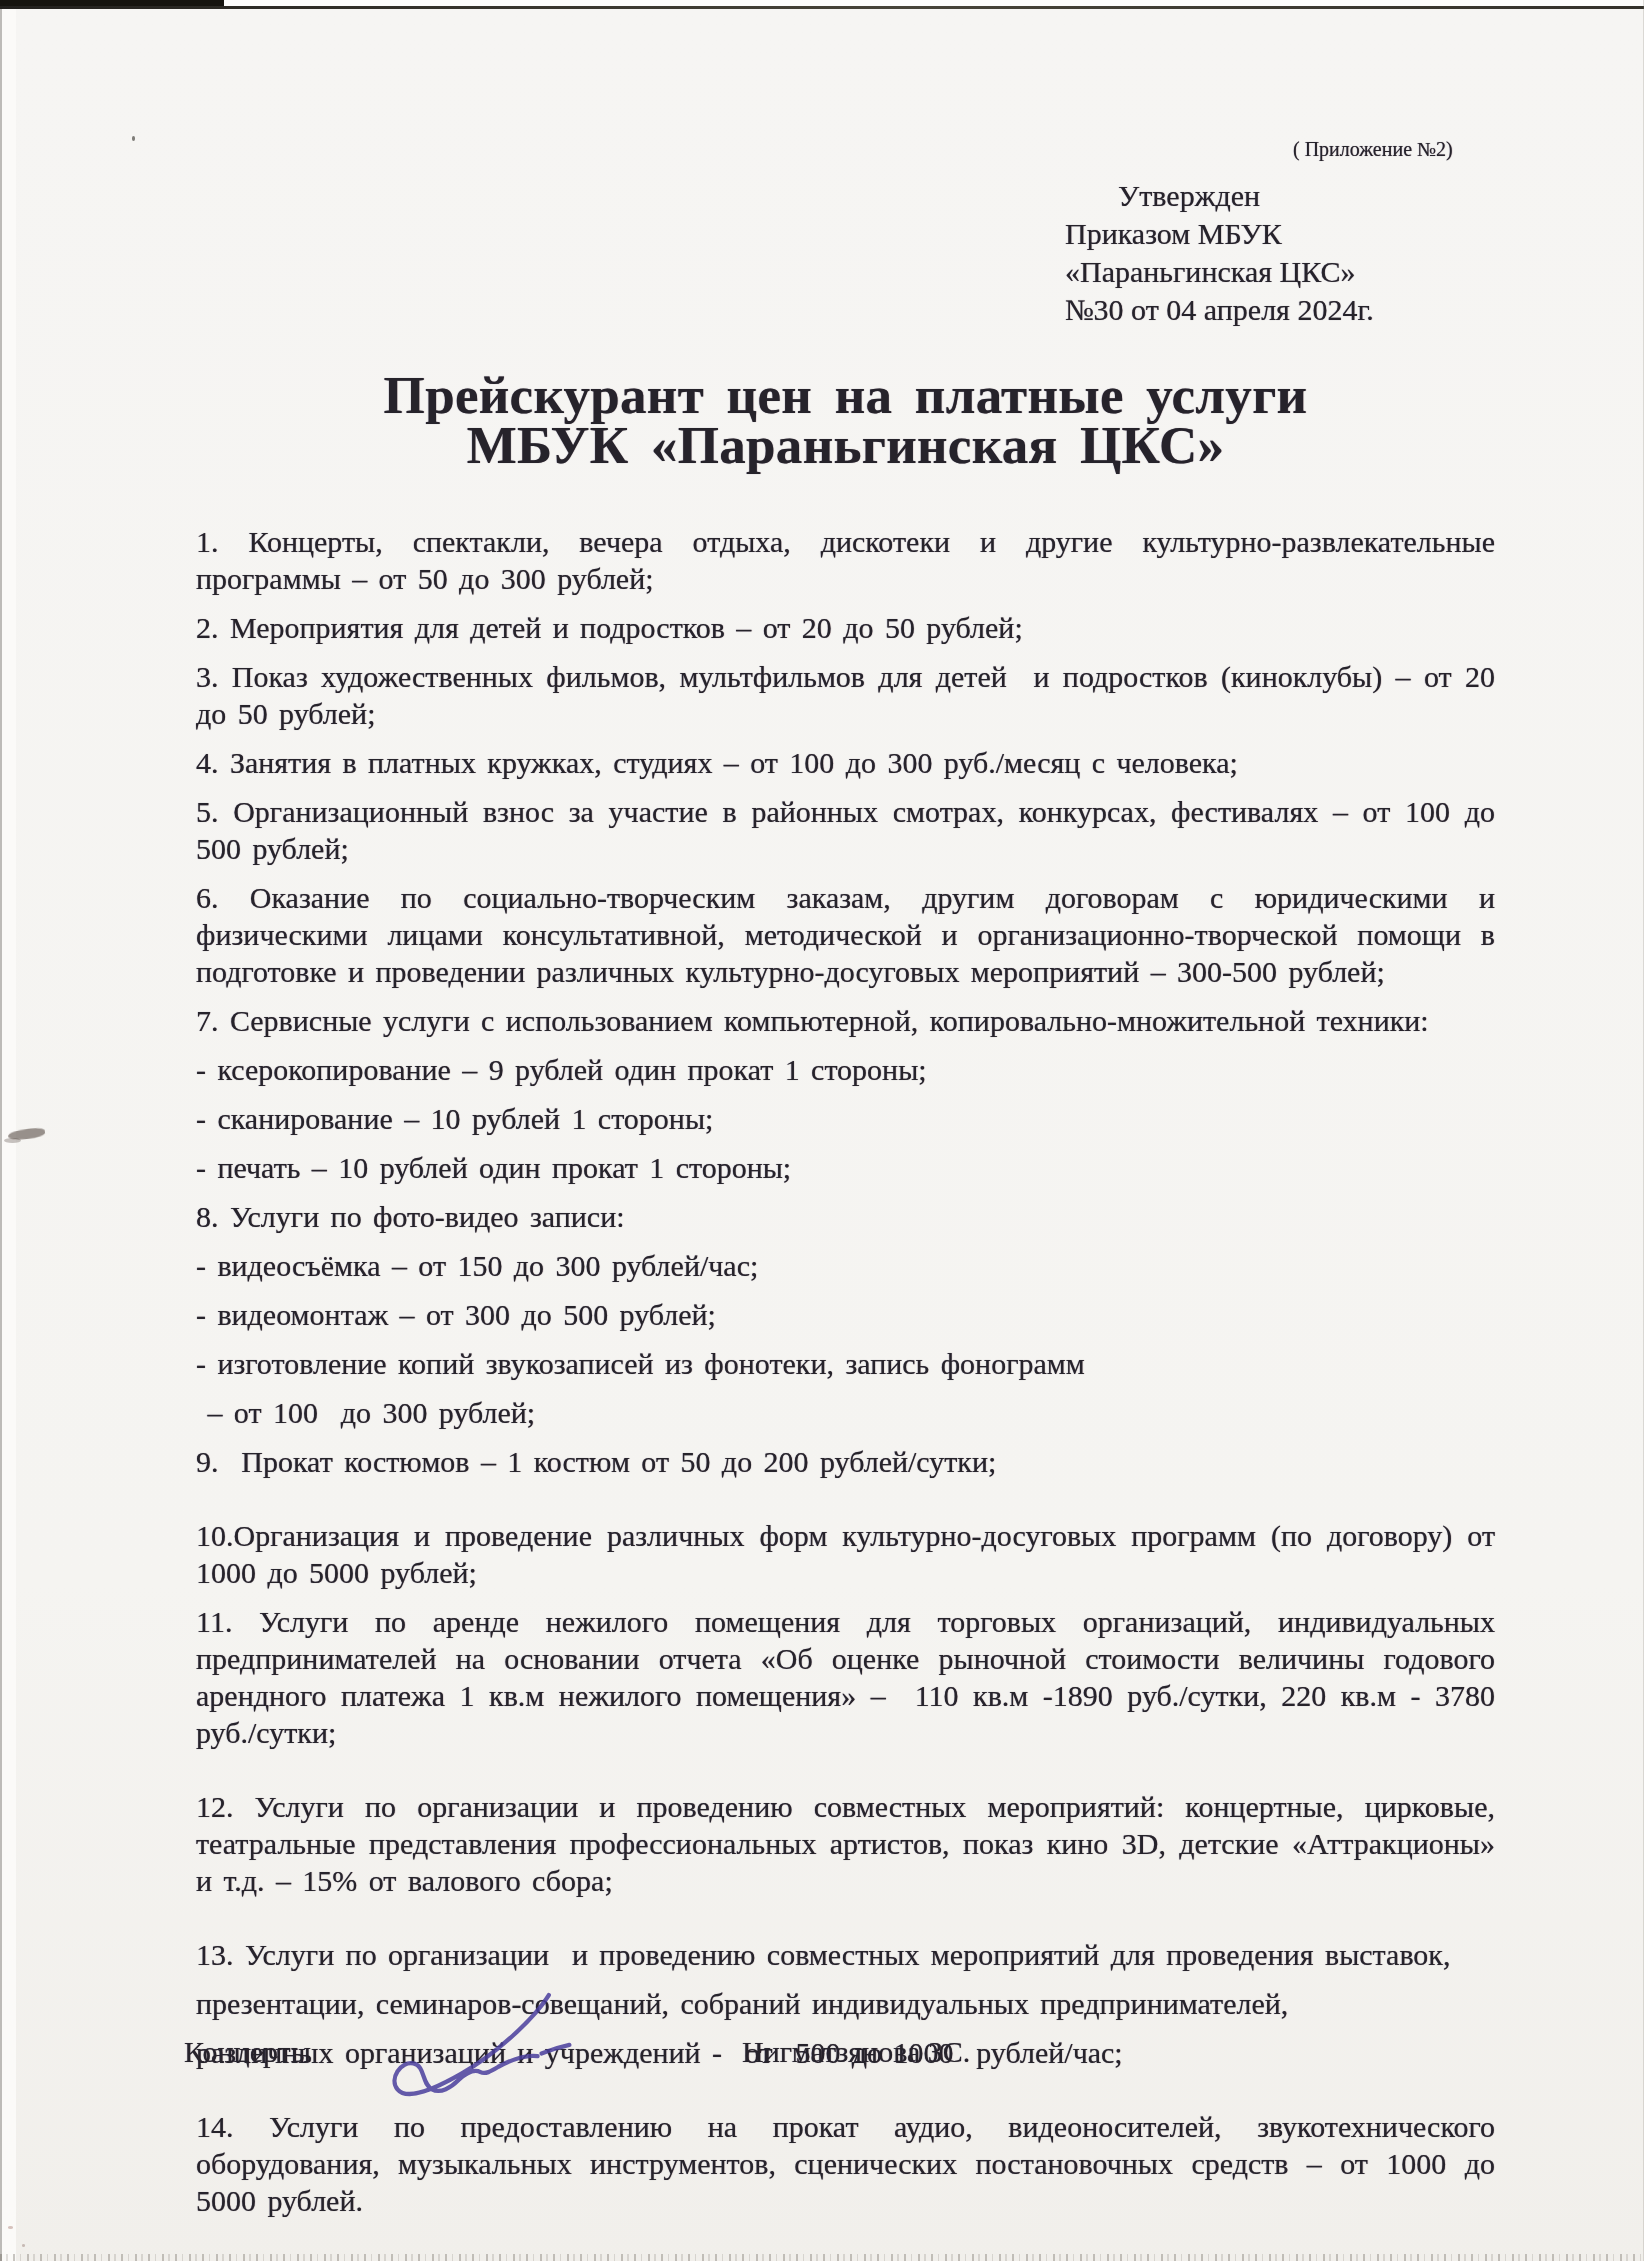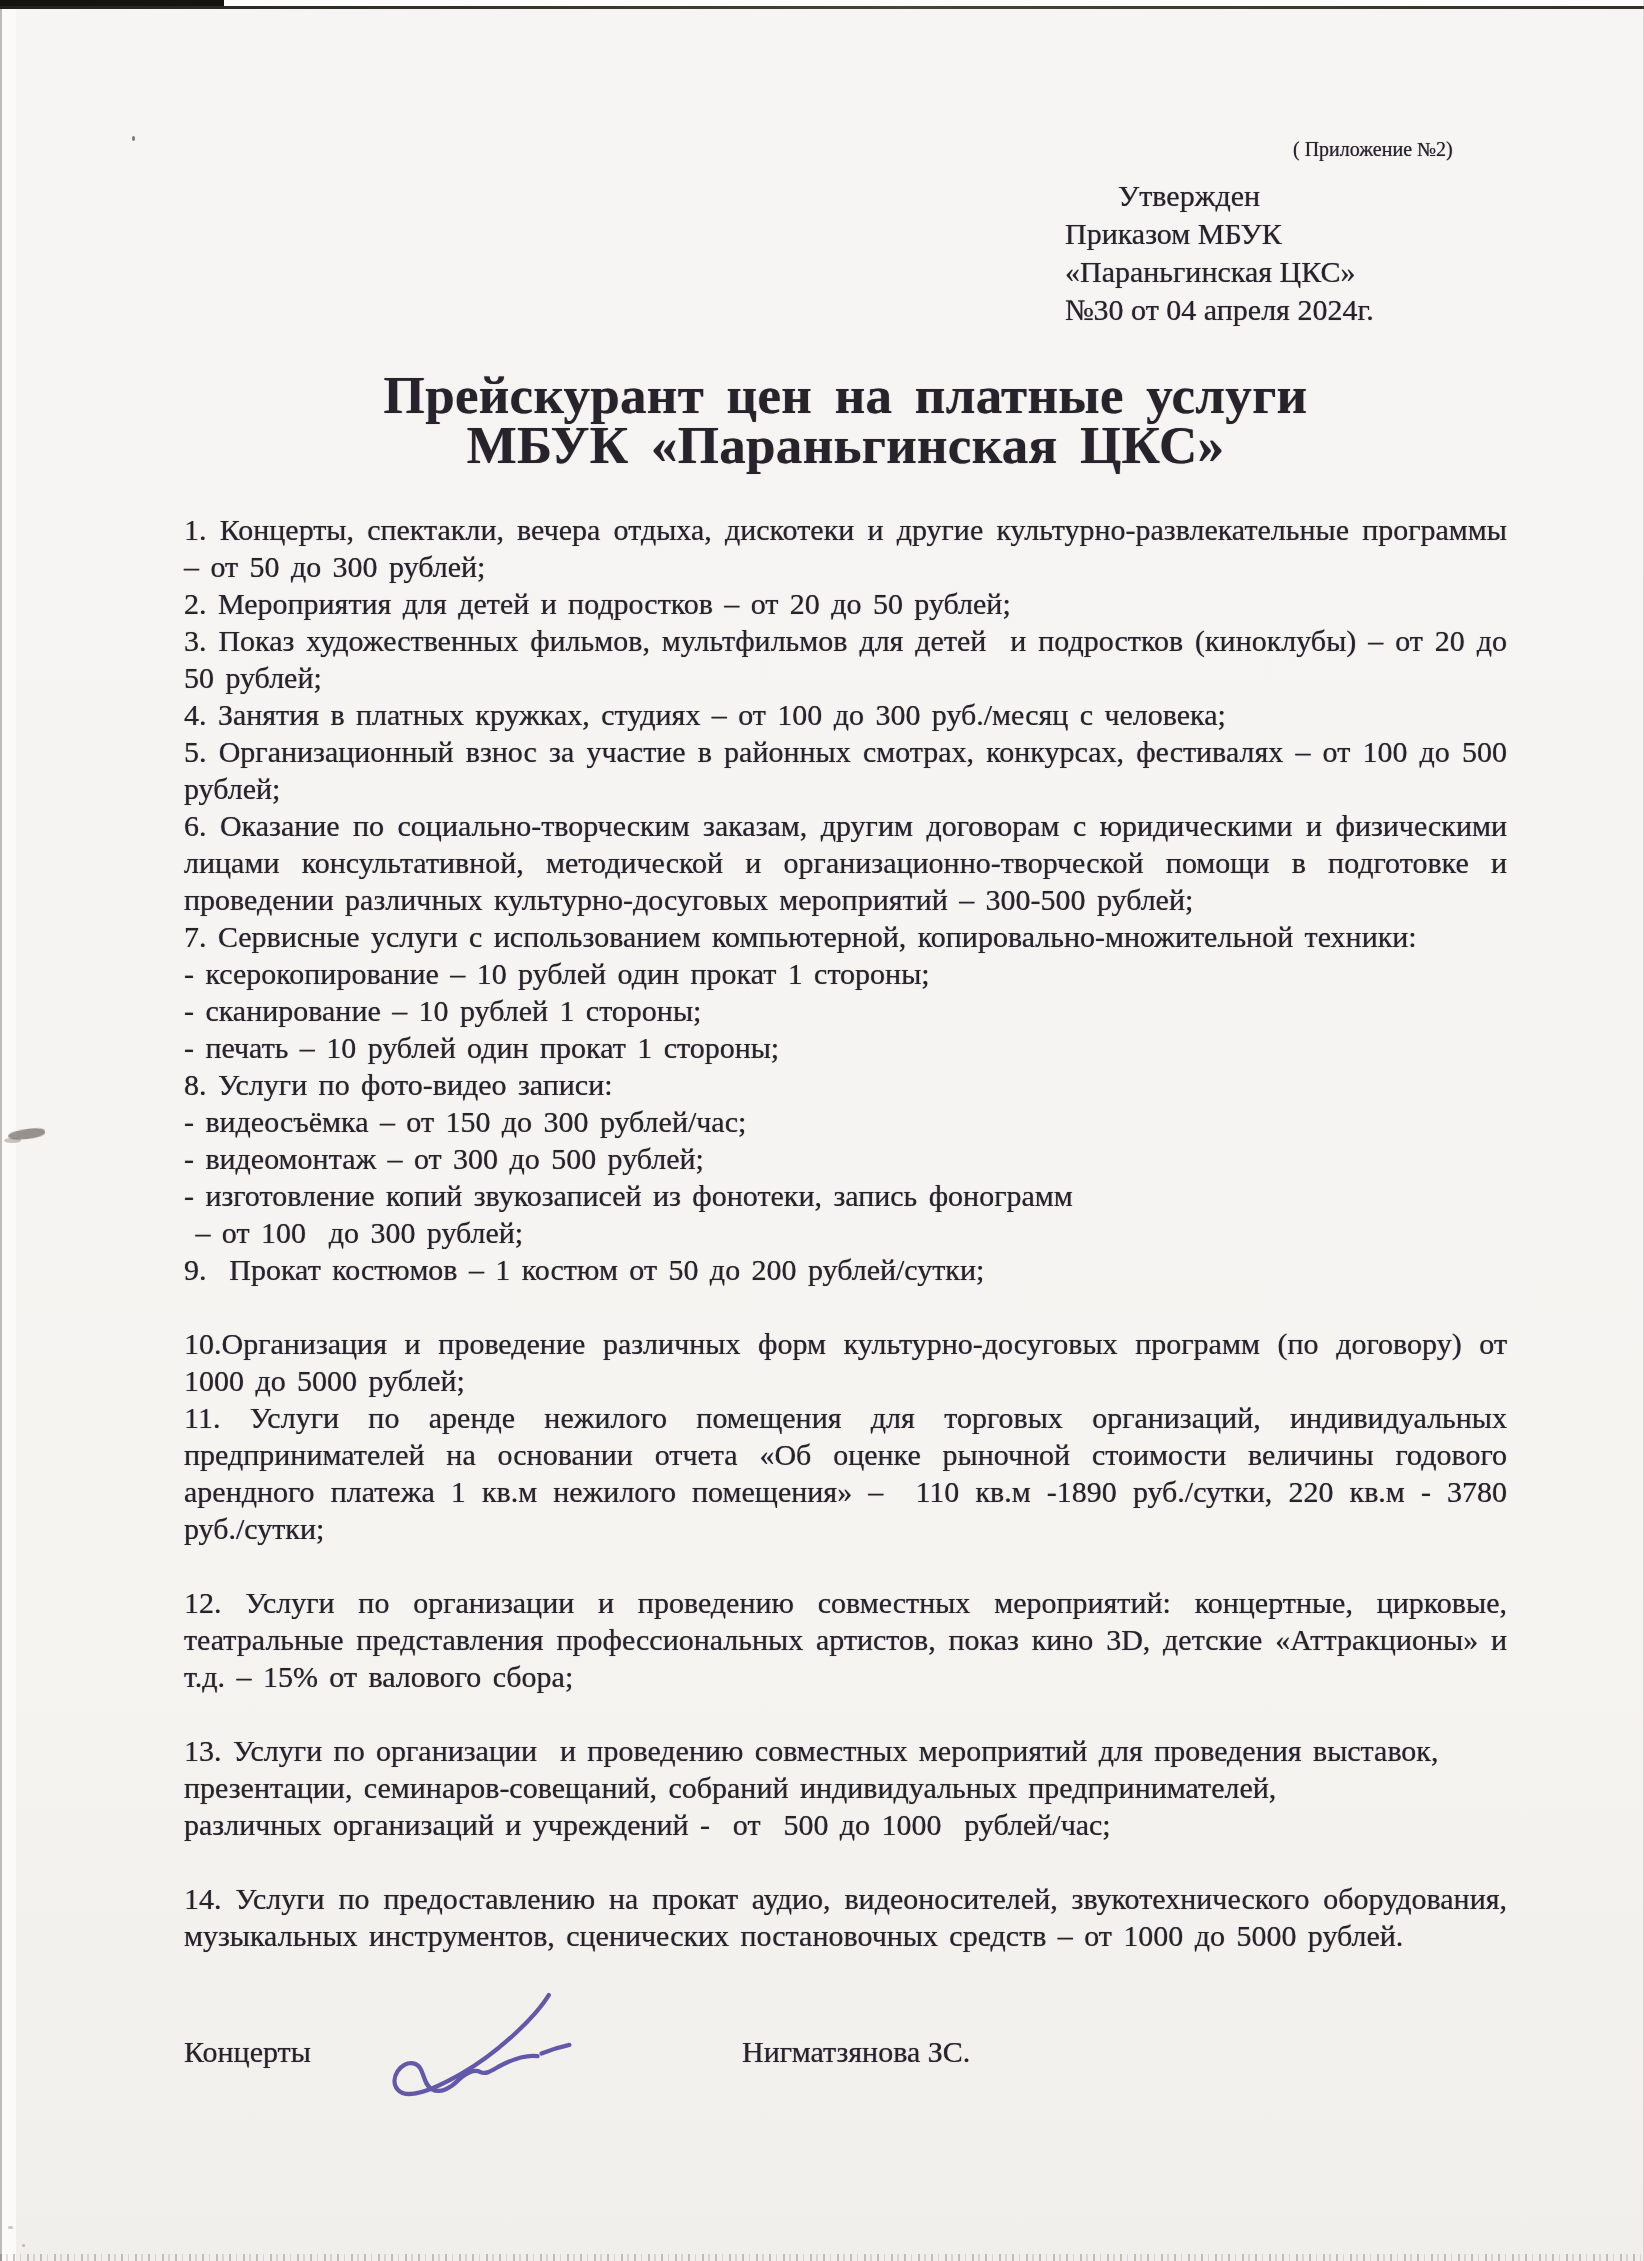--- a/index.html
+++ b/index.html
@@ -34,21 +34,21 @@
   .speck-a{left:132px;top:136px;width:3.2px;height:4.5px;background:rgba(30,25,20,.55);border-radius:50%;}
   .speck-b{left:7.7px;top:2226px;width:5.8px;height:3.2px;background:rgba(160,110,100,.40);border-radius:50%;}
   .speck-c{left:22px;top:2244px;width:3.2px;height:2.6px;background:rgba(120,90,80,.35);border-radius:50%;}
   
   .appendix{position:absolute;left:1293px;top:138px;font-size:20px;white-space:pre;}
   .approval{position:absolute;left:1065px;top:177px;font-size:30px;line-height:38px;}
   .approval .indent{padding-left:53px;}
   .doc-title{position:absolute;left:184px;top:370px;width:1323px;text-align:center;
     font-weight:bold;font-size:53px;line-height:50px;word-spacing:9px;letter-spacing:0.3px;}
   .bodytext{position:absolute;left:184px;top:511px;width:1323px;font-size:30px;line-height:37px;}
-  .para{margin:0;text-align:justify;white-space:pre-wrap;word-spacing:3.9px;}
+  .para{margin:12px;text-align:justify;white-space:pre-wrap;word-spacing:3.9px;}
   .para.gap{margin-top:37px;}
   .sig-row{position:absolute;left:184px;top:2035px;width:1323px;font-size:30px;height:39px;}
   .sig-role{position:absolute;left:0;top:0;}
   .sig-name{position:absolute;left:558px;top:0;}
   .sig-scribble{position:absolute;left:361px;top:1988px;width:219px;height:123px;}
 </style>
 </head>
 <body>
 
 <div class="page">
@@ -81,21 +81,21 @@
   </div>
 
   <div class="bodytext ink">
       <p class="para">1. Концерты, спектакли, вечера отдыха, дискотеки и другие культурно-развлекательные программы – от 50 до 300 рублей;</p>
       <p class="para">2. Мероприятия для детей и подростков – от 20 до 50 рублей;</p>
       <p class="para">3. Показ художественных фильмов, мультфильмов для детей  и подростков (киноклубы) – от 20 до 50 рублей;</p>
       <p class="para">4. Занятия в платных кружках, студиях – от 100 до 300 руб./месяц с человека;</p>
       <p class="para">5. Организационный взнос за участие в районных смотрах, конкурсах, фестивалях – от 100 до 500 рублей;</p>
       <p class="para">6. Оказание по социально-творческим заказам, другим договорам с юридическими и физическими лицами консультативной, методической и организационно-творческой помощи в подготовке и проведении различных культурно-досуговых мероприятий – 300-500 рублей;</p>
       <p class="para">7. Сервисные услуги с использованием компьютерной, копировально-множительной техники:</p>
-      <p class="para">- ксерокопирование – 10 рублей один прокат 1 стороны;</p>
+      <p class="para">- ксерокопирование – 9 рублей один прокат 1 стороны;</p>
       <p class="para">- сканирование – 10 рублей 1 стороны;</p>
       <p class="para">- печать – 10 рублей один прокат 1 стороны;</p>
       <p class="para">8. Услуги по фото-видео записи:</p>
       <p class="para">- видеосъёмка – от 150 до 300 рублей/час;</p>
       <p class="para">- видеомонтаж – от 300 до 500 рублей;</p>
       <p class="para">- изготовление копий звукозаписей из фонотеки, запись фонограмм</p>
       <p class="para"> – от 100  до 300 рублей;</p>
       <p class="para">9.  Прокат костюмов – 1 костюм от 50 до 200 рублей/сутки;</p>
       <p class="para gap">10.Организация и проведение различных форм культурно-досуговых программ (по договору) от 1000 до 5000 рублей;</p>
       <p class="para">11. Услуги по аренде нежилого помещения для торговых организаций, индивидуальных предпринимателей на основании отчета «Об оценке рыночной стоимости величины годового арендного платежа 1 кв.м нежилого помещения» –  110 кв.м -1890 руб./сутки, 220 кв.м - 3780 руб./сутки;</p>

